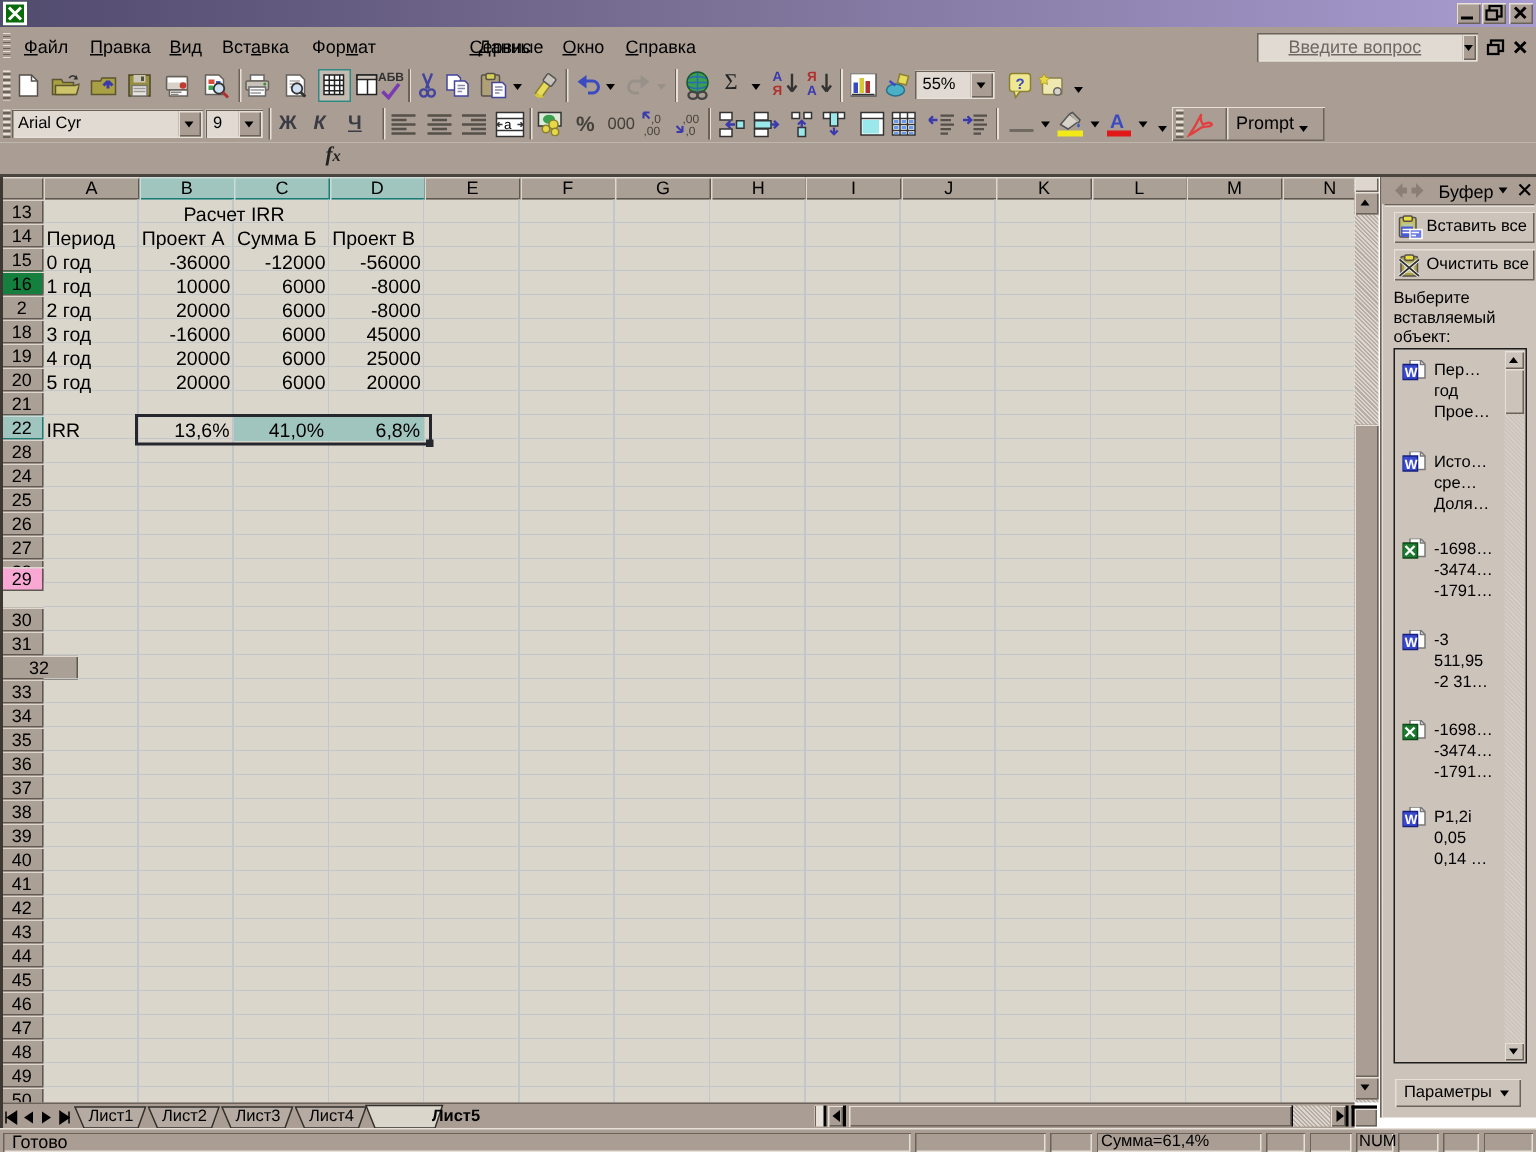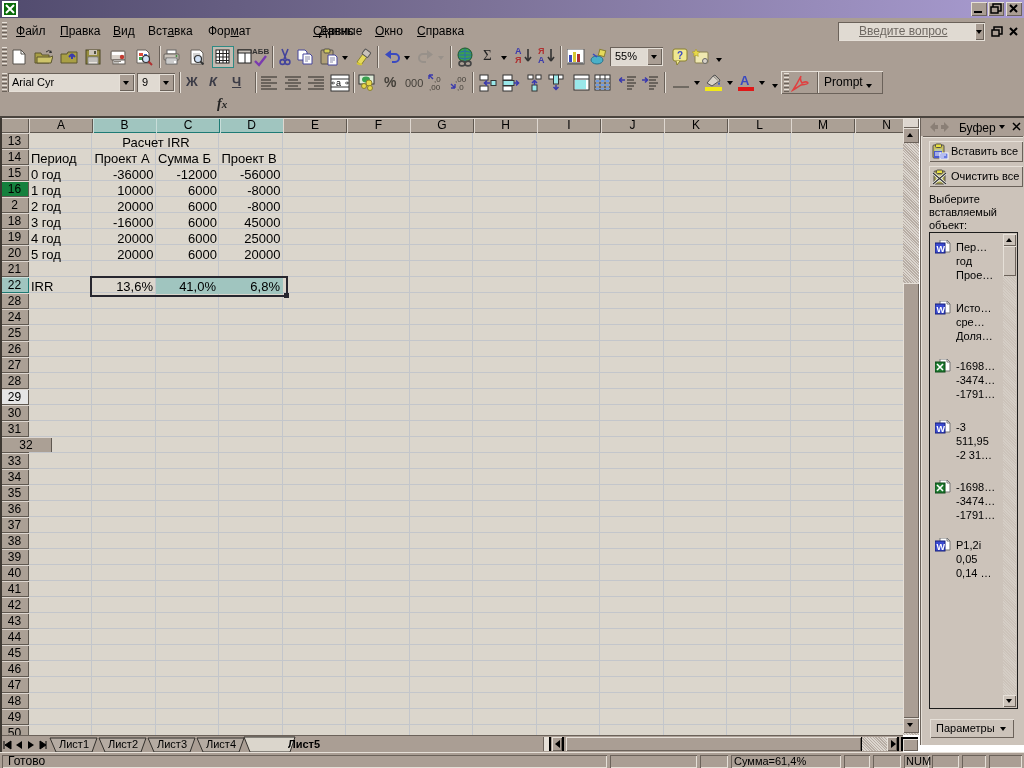--- a/index.html
+++ b/index.html
@@ -426,21 +426,21 @@
       <div class="abs" style="left:0;top:111px;width:29px;height:16px;background:#aba095;box-shadow:inset 1px 1px 0 #ded7d0, inset -1px -1px 0 #5f5850;text-align:center;font-size:12px;line-height:16px;">19</div>
       <div class="abs" style="left:0;top:127px;width:29px;height:16px;background:#aba095;box-shadow:inset 1px 1px 0 #ded7d0, inset -1px -1px 0 #5f5850;text-align:center;font-size:12px;line-height:16px;">20</div>
       <div class="abs" style="left:0;top:143px;width:29px;height:16px;background:#aba095;box-shadow:inset 1px 1px 0 #ded7d0, inset -1px -1px 0 #5f5850;text-align:center;font-size:12px;line-height:16px;">21</div>
       <div class="abs" style="left:0;top:159px;width:29px;height:16px;background:var(--teal);box-shadow:inset 1px 1px 0 #c8ddd9, inset -1px -1px 0 var(--teald);text-align:center;font-size:12px;line-height:16px;">22</div>
       <div class="abs" style="left:0;top:175px;width:29px;height:16px;background:#aba095;box-shadow:inset 1px 1px 0 #ded7d0, inset -1px -1px 0 #5f5850;text-align:center;font-size:12px;line-height:16px;">28</div>
       <div class="abs" style="left:0;top:191px;width:29px;height:16px;background:#aba095;box-shadow:inset 1px 1px 0 #ded7d0, inset -1px -1px 0 #5f5850;text-align:center;font-size:12px;line-height:16px;">24</div>
       <div class="abs" style="left:0;top:207px;width:29px;height:16px;background:#aba095;box-shadow:inset 1px 1px 0 #ded7d0, inset -1px -1px 0 #5f5850;text-align:center;font-size:12px;line-height:16px;">25</div>
       <div class="abs" style="left:0;top:223px;width:29px;height:16px;background:#aba095;box-shadow:inset 1px 1px 0 #ded7d0, inset -1px -1px 0 #5f5850;text-align:center;font-size:12px;line-height:16px;">26</div>
       <div class="abs" style="left:0;top:239px;width:29px;height:16px;background:#aba095;box-shadow:inset 1px 1px 0 #ded7d0, inset -1px -1px 0 #5f5850;text-align:center;font-size:12px;line-height:16px;">27</div>
       <div class="abs" style="left:0;top:255px;width:29px;height:16px;background:#aba095;box-shadow:inset 1px 1px 0 #ded7d0, inset -1px -1px 0 #5f5850;text-align:center;font-size:12px;line-height:16px;">28</div>
-      <div class="abs" style="left:0;top:271px;width:29px;height:16px;background:#e5e5e5;box-shadow:inset 1px 1px 0 #ded7d0, inset -1px -1px 0 #5f5850;text-align:center;font-size:12px;line-height:16px;">29</div>
+      <div class="abs" style="left:0;top:260px;width:29px;height:16px;background:#f9a8d4;box-shadow:inset 1px 1px 0 #ded7d0, inset -1px -1px 0 #5f5850;text-align:center;font-size:12px;line-height:16px;">29</div>
       <div class="abs" style="left:0;top:287px;width:29px;height:16px;background:#aba095;box-shadow:inset 1px 1px 0 #ded7d0, inset -1px -1px 0 #5f5850;text-align:center;font-size:12px;line-height:16px;">30</div>
       <div class="abs" style="left:0;top:303px;width:29px;height:16px;background:#aba095;box-shadow:inset 1px 1px 0 #ded7d0, inset -1px -1px 0 #5f5850;text-align:center;font-size:12px;line-height:16px;">31</div>
       <div class="abs" style="left:0;top:319px;width:52px;height:16px;background:#aba095;box-shadow:inset 1px 1px 0 #ded7d0, inset -1px -1px 0 #5f5850;text-align:center;font-size:12px;line-height:16px;">32</div>
       <div class="abs" style="left:0;top:335px;width:29px;height:16px;background:#aba095;box-shadow:inset 1px 1px 0 #ded7d0, inset -1px -1px 0 #5f5850;text-align:center;font-size:12px;line-height:16px;">33</div>
       <div class="abs" style="left:0;top:351px;width:29px;height:16px;background:#aba095;box-shadow:inset 1px 1px 0 #ded7d0, inset -1px -1px 0 #5f5850;text-align:center;font-size:12px;line-height:16px;">34</div>
       <div class="abs" style="left:0;top:367px;width:29px;height:16px;background:#aba095;box-shadow:inset 1px 1px 0 #ded7d0, inset -1px -1px 0 #5f5850;text-align:center;font-size:12px;line-height:16px;">35</div>
       <div class="abs" style="left:0;top:383px;width:29px;height:16px;background:#aba095;box-shadow:inset 1px 1px 0 #ded7d0, inset -1px -1px 0 #5f5850;text-align:center;font-size:12px;line-height:16px;">36</div>
       <div class="abs" style="left:0;top:399px;width:29px;height:16px;background:#aba095;box-shadow:inset 1px 1px 0 #ded7d0, inset -1px -1px 0 #5f5850;text-align:center;font-size:12px;line-height:16px;">37</div>
       <div class="abs" style="left:0;top:415px;width:29px;height:16px;background:#aba095;box-shadow:inset 1px 1px 0 #ded7d0, inset -1px -1px 0 #5f5850;text-align:center;font-size:12px;line-height:16px;">38</div>
       <div class="abs" style="left:0;top:431px;width:29px;height:16px;background:#aba095;box-shadow:inset 1px 1px 0 #ded7d0, inset -1px -1px 0 #5f5850;text-align:center;font-size:12px;line-height:16px;">39</div>

